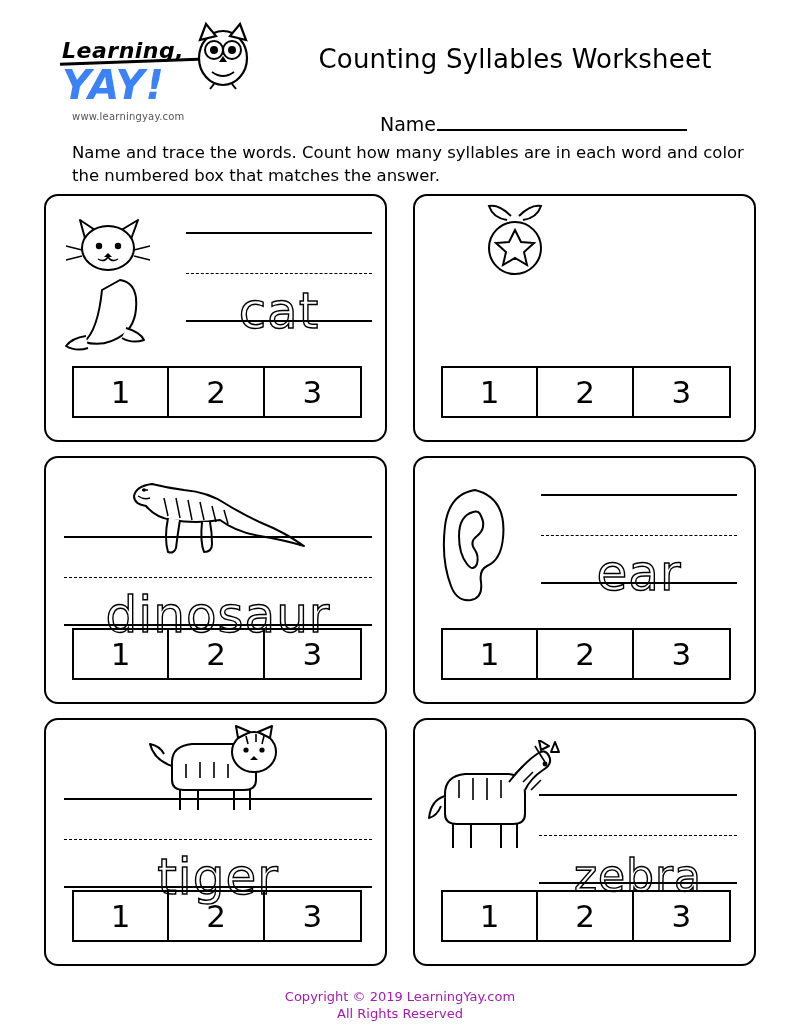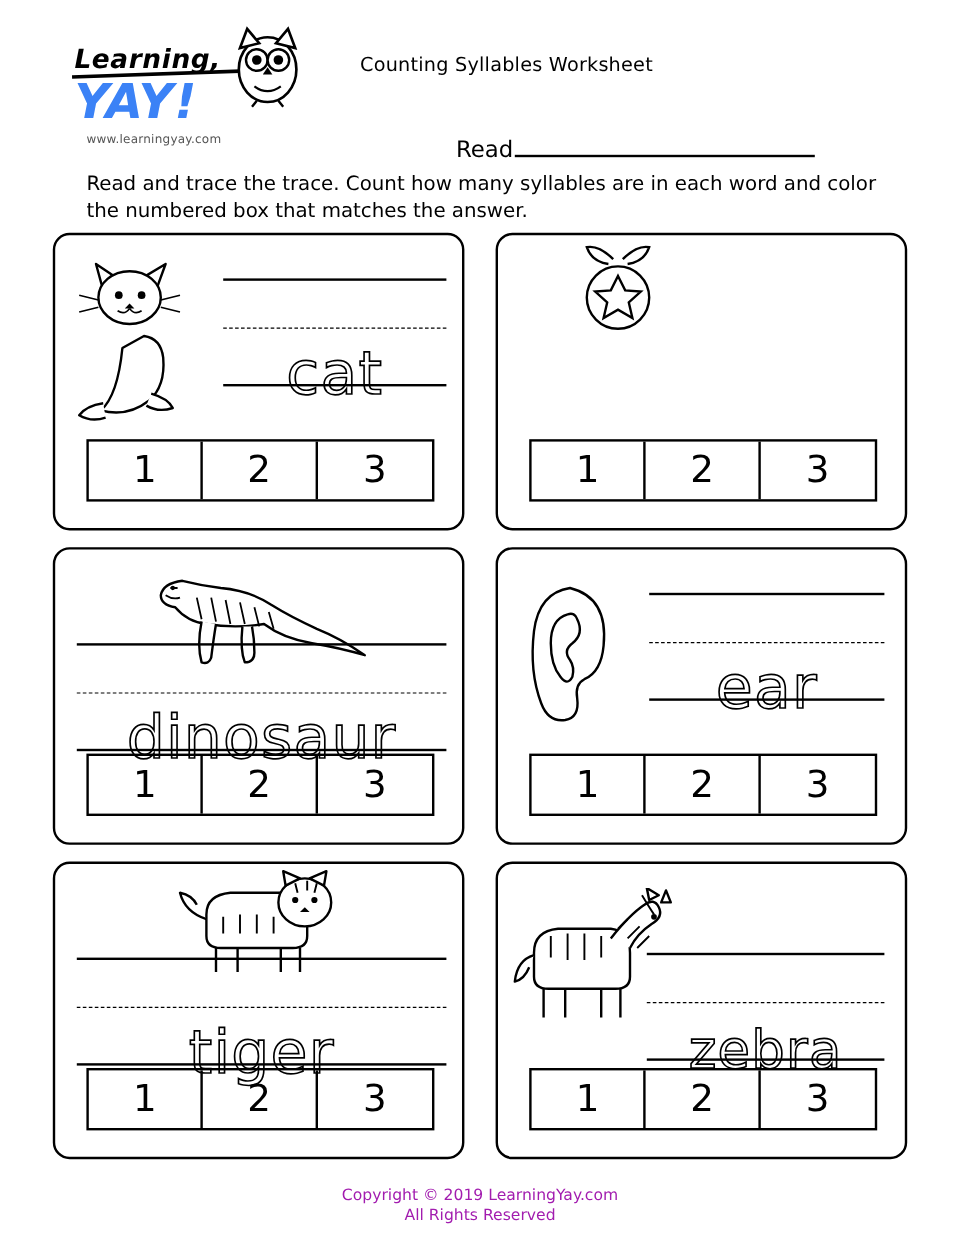--- a/index.html
+++ b/index.html
@@ -81,21 +81,22 @@
     top: 2px;
     width: 70px;
     height: 74px;
   }
 
   .worksheet-title {
     position: absolute;
     left: 300px;
     top: 44px;
     width: 430px;
-    font-size: 16px;
+    text-align: center;
+    font-size: 26px;
     font-family: "DejaVu Sans", sans-serif;
     letter-spacing: 0.2px;
   }
   .name-row {
     position: absolute;
     left: 380px;
     top: 112px;
     font-size: 19px;
     font-family: "DejaVu Sans", sans-serif;
   }
@@ -245,25 +246,25 @@
           <path d="M35 40 L31 46 L39 46 Z" fill="#000"></path>
           <path d="M24 56 q11 8 22 0" fill="none" stroke="#000" stroke-width="1.8"></path>
           <path d="M26 68 l-4 5 M44 68 l4 5" stroke="#000" stroke-width="2" fill="none"></path>
         </svg>
       </div>
     </div>
 
     <div class="worksheet-title">Counting Syllables Worksheet</div>
 
     <div class="name-row">
-      <span>Read</span><span class="name-line"></span>
+      <span>Name</span><span class="name-line"></span>
     </div>
   </div>
 
-  <div class="instructions">Read and trace the trace. Count how many syllables are in each word and color the numbered box that matches the answer.</div>
+  <div class="instructions">Name and trace the words. Count how many syllables are in each word and color the numbered box that matches the answer.</div>
 
   <div class="grid">
 
     <div class="card">
       <div class="art">
         <svg width="120" height="155" viewBox="0 0 120 155">
           <g fill="#fff" stroke="#000" stroke-width="2" stroke-linejoin="round">
             <path d="M30 38 L24 16 L42 28 Z"></path>
             <path d="M74 38 L82 16 L62 28 Z"></path>
             <ellipse cx="52" cy="44" rx="26" ry="22"></ellipse>

